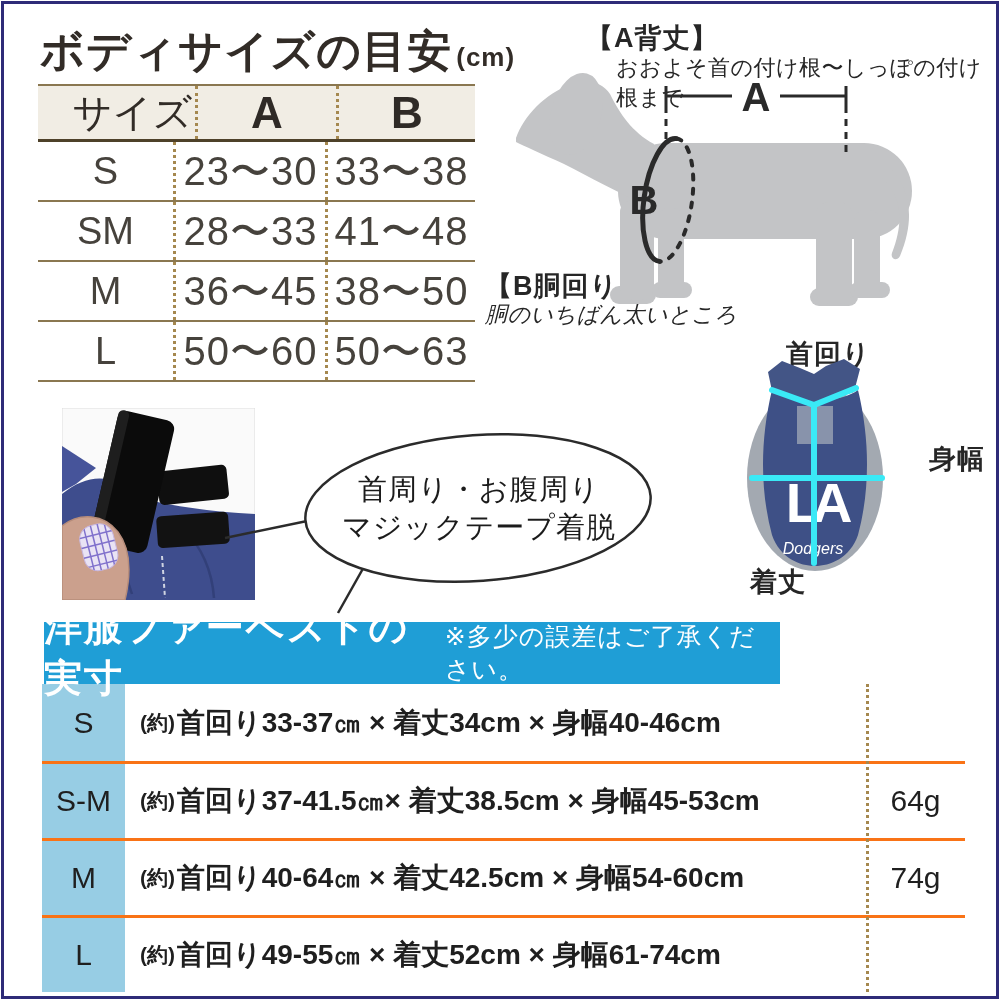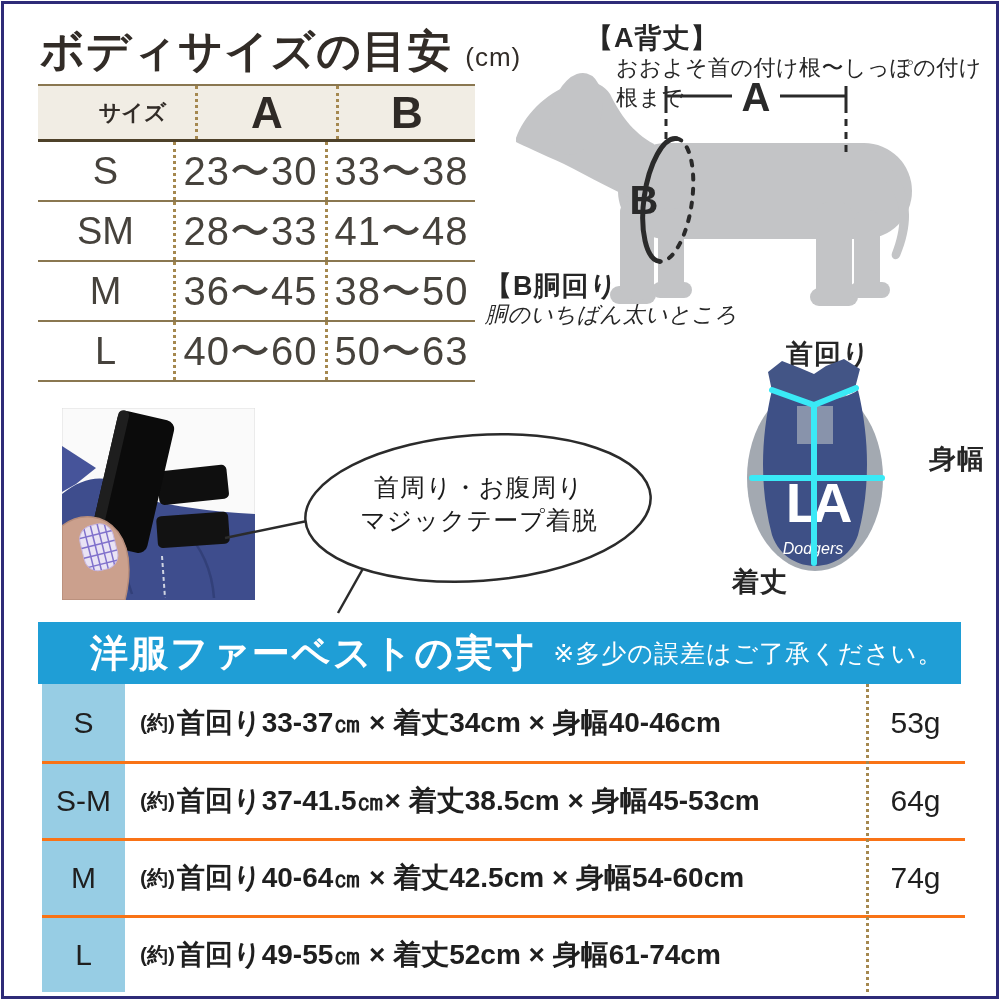--- a/index.html
+++ b/index.html
@@ -4,44 +4,44 @@
 <style>
   * { margin:0; padding:0; box-sizing:border-box; }
   html,body { background:#ffffff; }
   body { font-family:"Liberation Sans","DejaVu Sans",sans-serif; color:#2b2b2b; }
   #canvas { position:relative; width:1000px; height:1000px; background:#ffffff; overflow:hidden; }
   .abs { position:absolute; }
   .frame { position:absolute; inset:1px; border:3px solid #2e2b78; pointer-events:none; z-index:50; }
 
   
   .main-title { left:40px; top:22px; font-size:44px; font-weight:bold; color:#322c27; letter-spacing:1px; }
-  .main-title .unit { font-size:26px; font-weight:normal; margin-left:13px; }
+  .main-title .unit { font-size:26px; font-weight:bold; margin-left:4px; }
 
   
   .size-table { left:38px; top:84px; width:437px; }
   .st-row { display:flex; height:60px; border-bottom:2px solid #8a7750; align-items:center; }
   .st-head { height:58px; background:#f1ede4; border-top:2px solid #8a7750; border-bottom:3px solid #4e4129; }
   .st-c1 { width:135px; text-align:center; }
   .st-c2 { width:152px; text-align:center; border-left:3px dotted #a5884f; }
   .st-c3 { width:150px; text-align:center; border-left:3px dotted #a5884f; }
   .st-c2, .st-c3 { align-self:stretch; display:flex; align-items:center; justify-content:center; }
-  .st-head .st-c1 { font-size:22px; font-weight:700; color:#322c27;margin-left:32px; }
+  .st-head .st-c1 { font-size:39px; font-weight:400; color:#322c27;margin-left:32px; }
   .st-head .st-c2, .st-head .st-c3 { font-size:44px; font-weight:800; color:#2f2a26; }
   .st-row .sz { font-size:38px; color:#46423c; }
   .st-row .rng { font-size:40px; color:#46423c; letter-spacing:1px; }
 
   
   .lbl-27 { font-size:27px; font-weight:600; color:#262626; letter-spacing:1px; }
   .lbl-22 { font-size:22px; color:#262626; letter-spacing:0.5px; }
 
   
-  .callout-text { left:318px; top:471px; width:322px; text-align:center; font-size:25px; color:#1b1b1b; line-height:1.3; letter-spacing:1px; z-index:6; }
-
-  
-  .banner { left:38px; top:622px; width:923px; height:62px; background:#1f9ed6; display:flex; align-items:center; padding-left:52px; z-index:5; }
+  .callout-text { left:318px; top:471px; width:322px; text-align:center; font-size:29px; color:#1b1b1b; line-height:1.3; letter-spacing:1px; z-index:6; }
+
+  
+  .banner { left:44px; top:622px; width:736px; height:62px; background:#1f9ed6; display:flex; align-items:center; z-index:5; }
   .banner .b-title { color:#ffffff; font-size:38px; font-weight:bold; letter-spacing:2px; }
   .banner .b-note { color:#ffffff; font-size:25px; margin-left:18px; letter-spacing:1px; }
 
   
   .spec-table { left:42px; top:684px; width:923px; height:308px; z-index:4; }
   .sp-row { display:flex; height:77px; align-items:stretch; }
   .sp-row + .sp-row { border-top:3px solid #f97316; }
   .sp-size { width:83px; background:#97cde4; display:flex; align-items:center; justify-content:center; font-size:30px; color:#1f1f1f; }
   .sp-spec { flex:1; display:flex; align-items:center; padding-left:15px; font-size:28px; font-weight:600; color:#1f1f1f; white-space:nowrap; }
   .sp-spec .approx { font-size:21px; font-weight:600; margin-right:2px; }
@@ -76,21 +76,21 @@
       <div class="st-c2 rng">28〜33</div>
       <div class="st-c3 rng">41〜48</div>
     </div>
     <div class="st-row">
       <div class="st-c1 sz">M</div>
       <div class="st-c2 rng">36〜45</div>
       <div class="st-c3 rng">38〜50</div>
     </div>
     <div class="st-row">
       <div class="st-c1 sz">L</div>
-      <div class="st-c2 rng">40〜60</div>
+      <div class="st-c2 rng">50〜60</div>
       <div class="st-c3 rng">50〜63</div>
     </div>
   </div>
 
   <div class="abs lbl-27" style="left:586px; top:20px;">【A背丈】</div>
   <div class="abs lbl-22" style="left:616px; top:53px;">おおよそ首の付け根〜しっぽの付け根まで</div>
   <div class="abs lbl-27" style="left:485px; top:268px;">【B胴回り】</div>
   <div class="abs lbl-22" style="left:485px; top:300px;font-style:italic;">胴のいちばん太いところ</div>
 
   <svg class="abs" style="left:480px; top:10px;" width="520" height="320" viewBox="0 0 520 320">
@@ -119,21 +119,21 @@
     <text x="276" y="101" font-size="40" font-weight="bold" fill="#2a2a2a" text-anchor="middle">A</text>
     <g transform="rotate(8 188 190)" fill="none" stroke="#2a2a2a" stroke-linecap="round">
       <path d="M 188 128 A 24 62 0 0 0 188 252" stroke-width="5"></path>
       <path d="M 188 128 A 24 62 0 0 1 188 252" stroke-width="4" stroke-dasharray="5 9"></path>
     </g>
     <text x="164" y="204" font-size="40" font-weight="bold" fill="#2a2a2a" text-anchor="middle">B</text>
   </svg>
 
   <div class="abs lbl-27" style="left:786px; top:336px;">首回り</div>
   <div class="abs lbl-27" style="left:929px; top:441px;">身幅</div>
-  <div class="abs lbl-27" style="left:732px; top:564px;">着丈</div>
+  <div class="abs lbl-27" style="left:750px; top:564px;">着丈</div>
 
   <svg class="abs" style="left:735px; top:330px;" width="200" height="270" viewBox="0 0 200 270">
     <ellipse cx="80" cy="148" rx="68" ry="93" fill="#a3a9b1"></ellipse>
     <path d="M 37 60 C 25 110, 25 160, 37 205 C 45 228, 65 236, 80 236 C 95 236, 115 228, 123 205 C 135 160, 135 110, 123 60 C 105 74, 55 74, 37 60 Z" fill="#3e5086"></path>
     <path d="M 33 42 L 47 31 L 65 38 L 79 44 L 91 36 L 109 29 L 125 39 L 119 62 L 79 74 L 37 61 Z" fill="#435586"></path>
     <rect x="62" y="76" width="36" height="38" fill="#8893ab"></rect>
     <text x="80" y="192" font-size="56" font-weight="bold" fill="#ffffff" text-anchor="middle" letter-spacing="-8">LA</text>
     <text x="78" y="224" font-size="16" font-style="italic" fill="#ffffff" text-anchor="middle">Dodgers</text>
     <g stroke="#3ae9f6" stroke-width="6" stroke-linecap="round" fill="none">
       <path d="M 37 60 L 79 75 L 121 58"></path>
@@ -195,21 +195,20 @@
     <span class="b-note">※多少の誤差はご了承ください。</span>
   </div>
 
   <div class="abs spec-table">
     <div class="sp-row">
       <div class="sp-size">S</div>
       <div class="sp-spec">
           <span class="approx">(約)</span>
           <span>首回り33-37㎝ × 着丈34cm × 身幅40-46cm</span>
         </div>
-      <div class="sp-weight">53g</div>
     </div>
     <div class="sp-row">
       <div class="sp-size">S-M</div>
       <div class="sp-spec">
           <span class="approx">(約)</span>
           <span>首回り37-41.5㎝× 着丈38.5cm × 身幅45-53cm</span>
         </div>
       <div class="sp-weight">64g</div>
     </div>
     <div class="sp-row">

